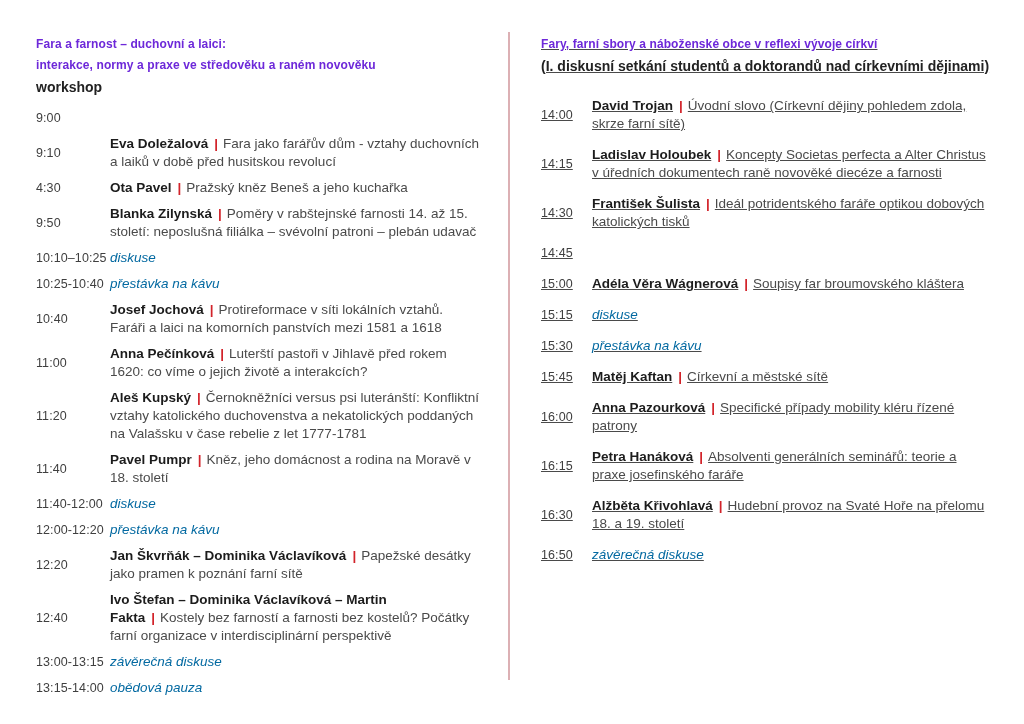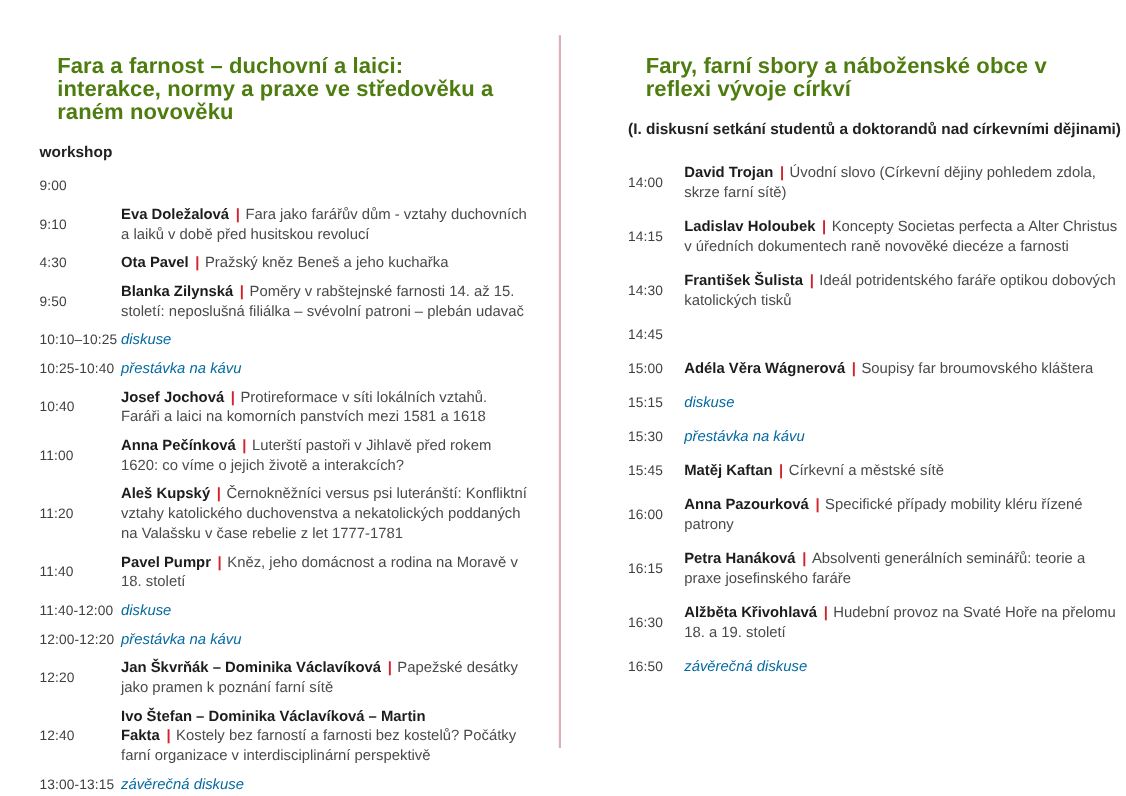--- a/index.html
+++ b/index.html
@@ -6,32 +6,32 @@
   body {
     width: 1024px; height: 724px;
     background: #ffffff;
     font-family: "Liberation Sans", sans-serif;
     position: relative;
     overflow: hidden;
     color: #4a4a4a;
   }
   .col { position: absolute; top: 34px; }
   .col-left  { left: 36px;  width: 444px; }
-  .col-right { left: 571px; width: 450px; }
+  .col-right { left: 541px; width: 450px; text-decoration: underline; }
   .divider {
     position: absolute;
     left: 508px; top: 32px;
     width: 2px; height: 648px;
     background: #dcb0b4;
   }
   .title {
-    margin: 16px;
-    font-size: 20px; line-height: 21px;
+    margin: 0;
+    font-size: 12px; line-height: 21px;
     font-weight: 700;
-    color: #4d7c0f;
+    color: #6d28d9;
     letter-spacing: .1px;
   }
   .tline { display: block; }
   .subtitle {
     font-size: 14px; line-height: 18px;
     font-weight: 700;
     color: #222222;
     margin-top: 2px;
   }
   .schedule { margin-top: 0; }

